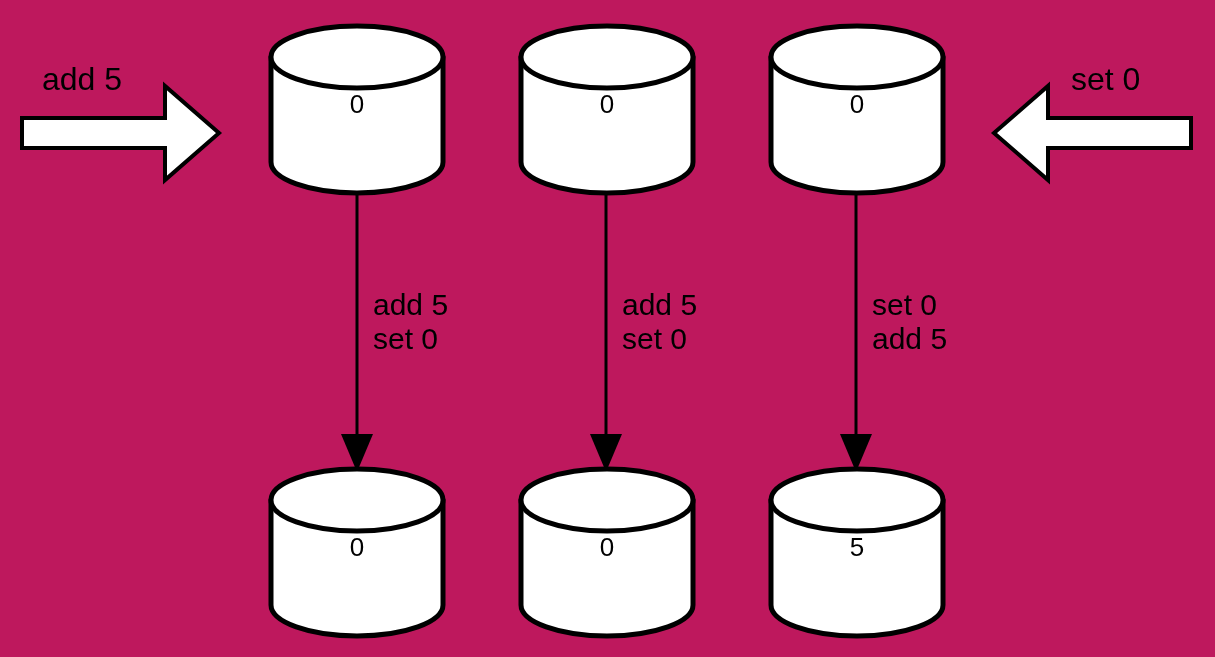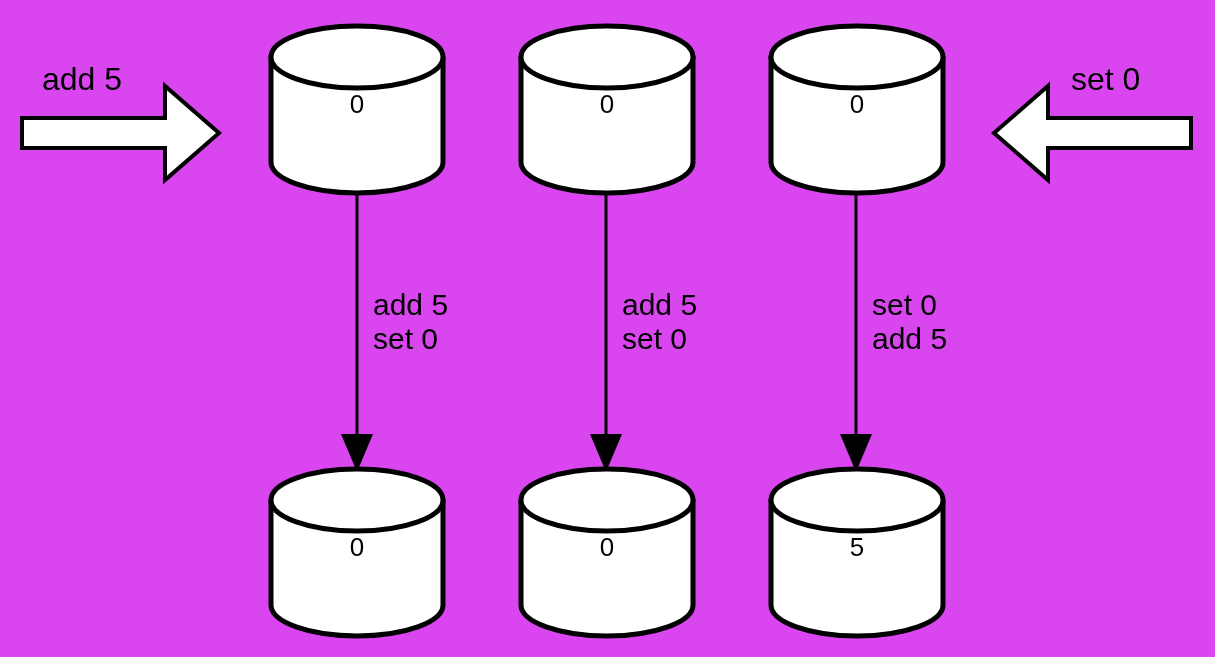--- a/index.html
+++ b/index.html
@@ -7,21 +7,21 @@
     padding: 0;
     background: #ffffff;
   }
   body {
     font-family: "Liberation Sans", sans-serif;
   }
   #canvas {
     position: relative;
     width: 1215px;
     height: 657px;
-    background: #d946ef;
+    background: #be185d;
     overflow: hidden;
   }
   #canvas svg {
     position: absolute;
     left: 0;
     top: 0;
   }
   .dbtext {
     font-family: "Liberation Sans", sans-serif;
     font-size: 26px;

